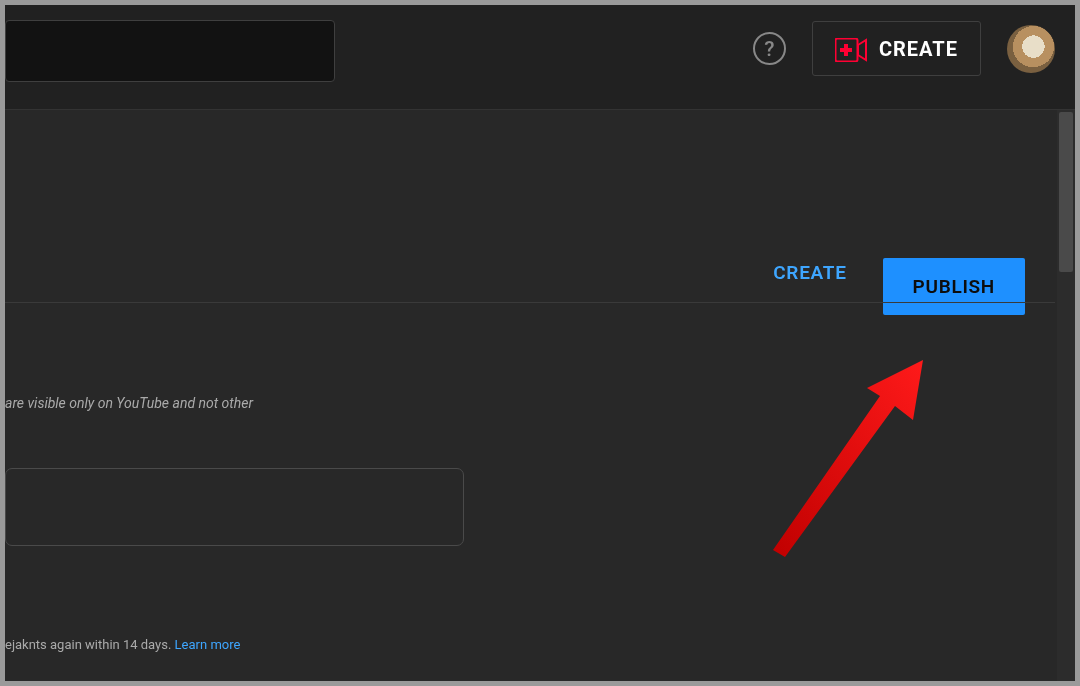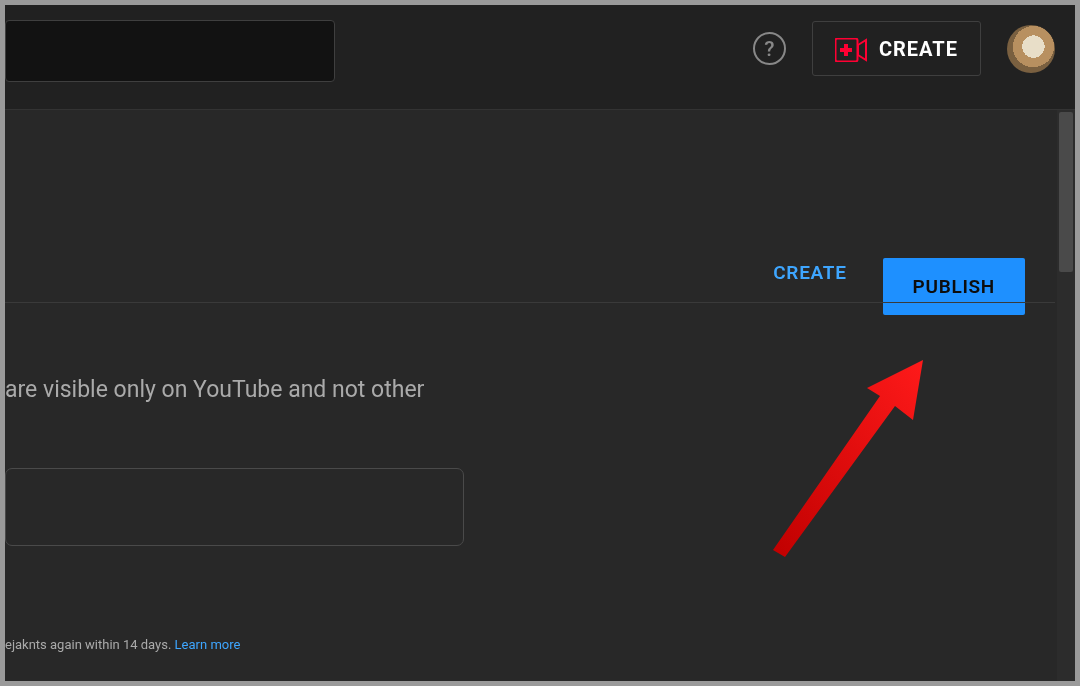--- a/index.html
+++ b/index.html
@@ -127,24 +127,25 @@
     }
     .divider {
       position: absolute;
       top: 192px;
       left: 0; right: 20px;
       height: 1px;
       background: #3a3a3a;
     }
     .desc-text1 {
       position: absolute;
-      top: 266px;
+      top: 285px;
       left: 0;
       color: #aaa;
-      font-size: 23px;
+      font-size: 14px;
+      font-style: italic;
     }
     .input-box2 {
       position: absolute;
       top: 358px;
       left: 0;
       width: 459px;
       height: 78px;
       border: 1px solid #4a4a4a;
       border-radius: 7px;
     }

